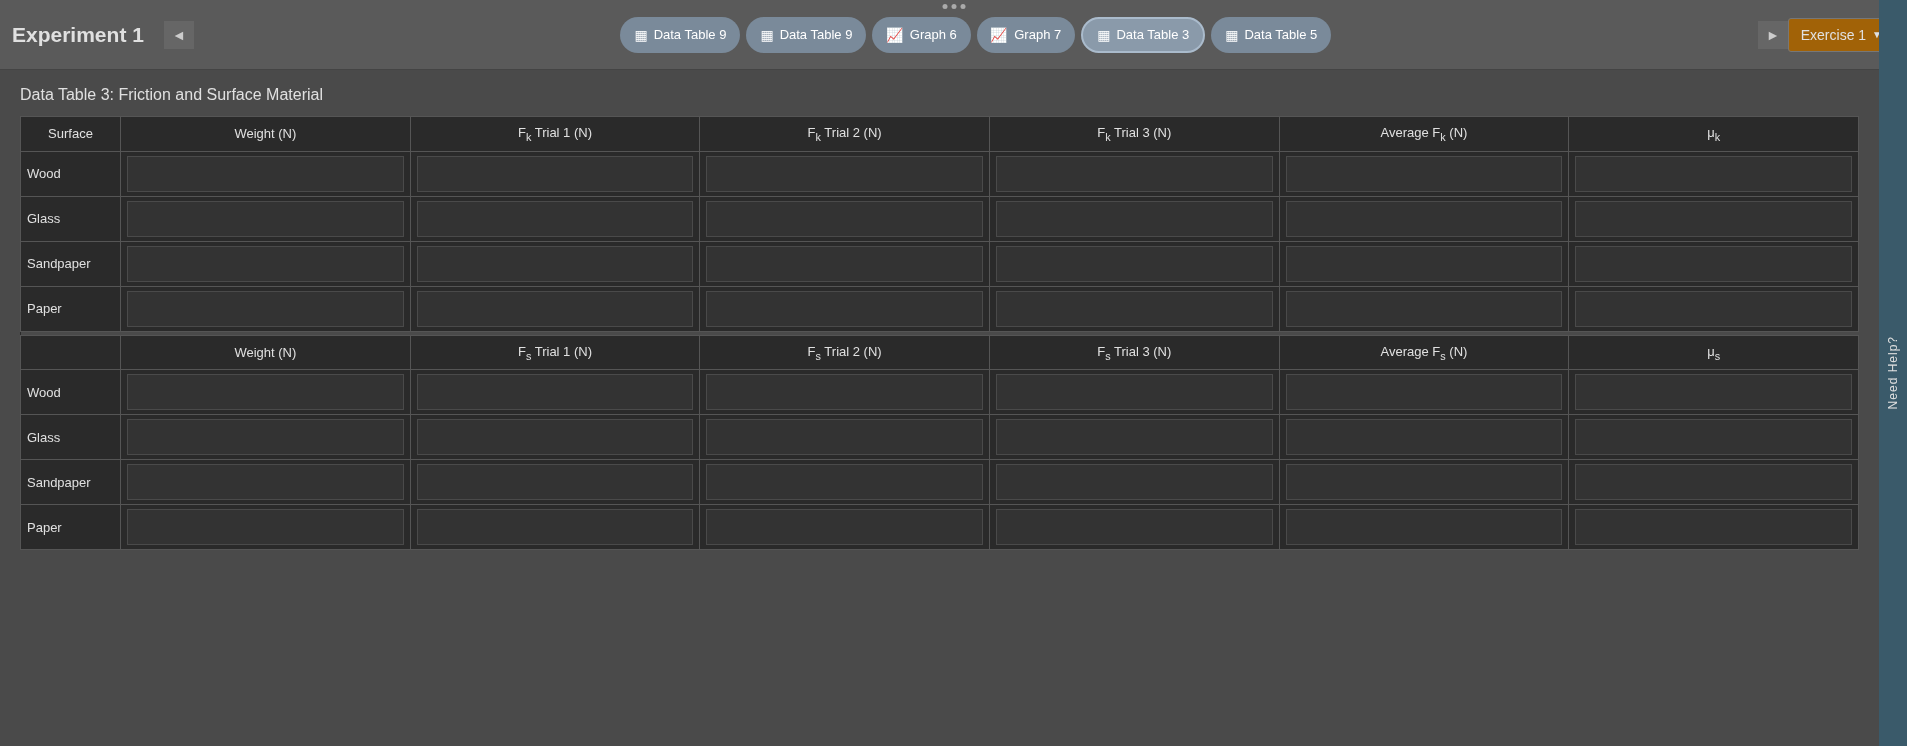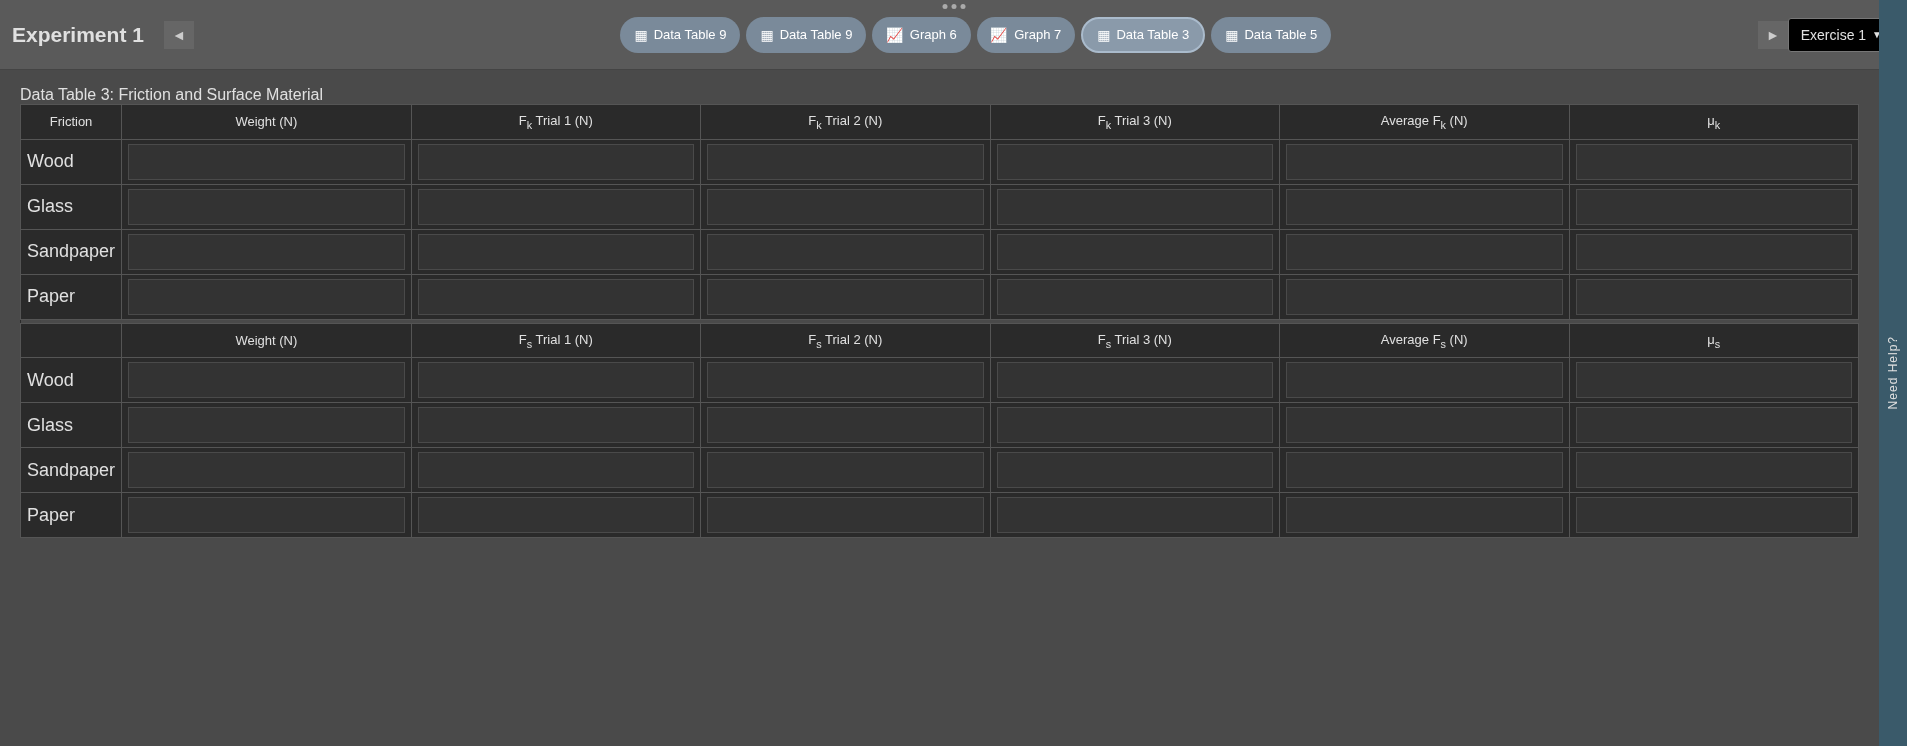--- a/index.html
+++ b/index.html
@@ -92,21 +92,21 @@
     .tab-btn.active {
       background: #8a9aaa;
       border: 2px solid #aabbcc;
     }
 
     .tab-icon {
       font-size: 14px;
     }
 
     .exercise-dropdown {
-      background: #000000;
+      background: #a16207;
       border: 1px solid #777;
       color: #e0e0e0;
       padding: 8px 12px;
       font-size: 14px;
       cursor: pointer;
       display: flex;
       align-items: center;
       gap: 6px;
       border-radius: 3px;
       white-space: nowrap;
@@ -136,20 +136,21 @@
     }
 
     .main-content {
       padding: 16px 20px;
       padding-right: 48px;
     }
 
     .section-title {
       font-size: 16px;
       color: #e0e0e0;
+      margin-bottom: 12px;
       font-weight: normal;
     }
 
     .data-table {
       width: 100%;
       border-collapse: collapse;
       background: #2a2a2a;
     }
 
     .data-table th, .data-table td {
@@ -167,21 +168,21 @@
     }
 
     .data-table td {
       background: #2a2a2a;
       padding: 4px 6px;
     }
 
     .material-cell {
       padding: 8px 10px;
       color: #e0e0e0;
-      font-size: 18px;
+      font-size: 13px;
       width: 100px;
     }
 
     .input-cell input {
       width: 100%;
       background: #333;
       border: 1px solid #4a4a4a;
       color: #ccc;
       padding: 6px 4px;
       font-size: 13px;
@@ -256,21 +257,21 @@
 </div>
 
 <div class="main-content">
   <div class="section-title">Data Table 3: Friction and Surface Material</div>
 
   <table class="data-table">
     <thead>
 
       <tr class="header-row">
         <th>
-          <span>Friction</span>
+          <span>Surface</span>
         </th>
         <th>
           <span>Weight (N)</span>
         </th>
         <th>
           F<sub>k</sub> Trial 1 (N)
         </th>
         <th>
           F<sub>k</sub> Trial 2 (N)
         </th>

